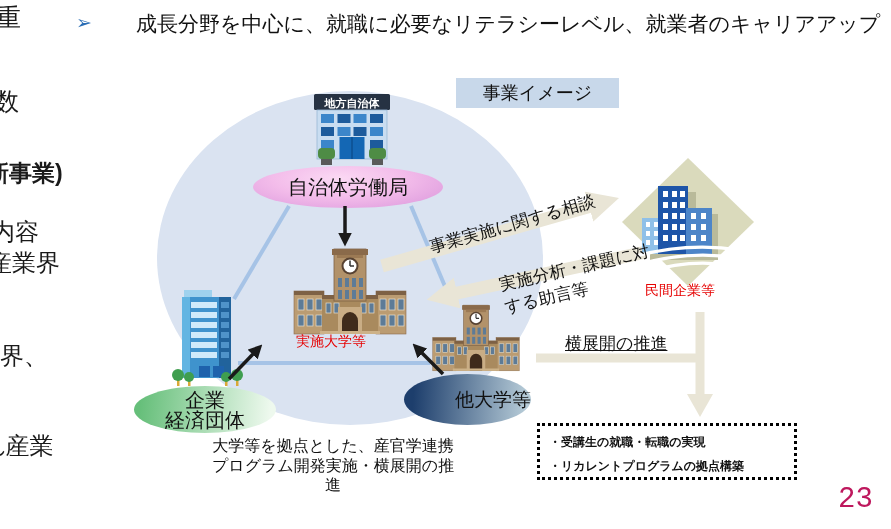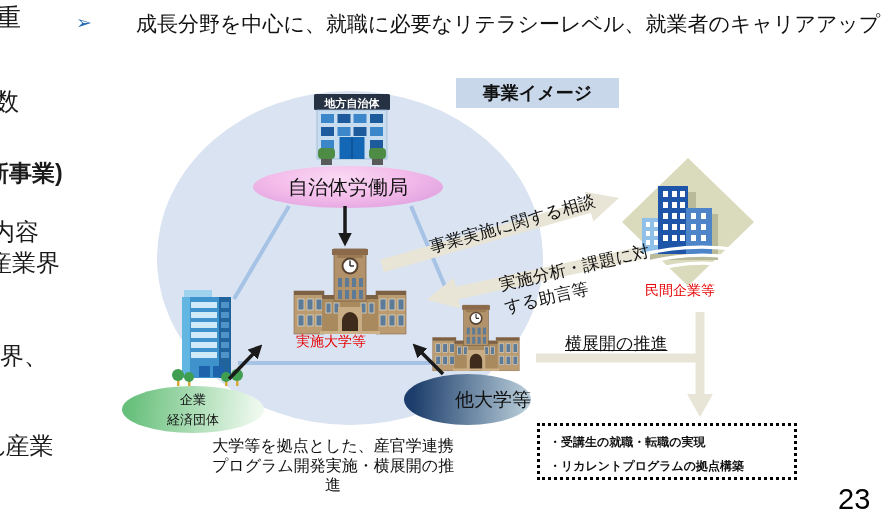--- a/index.html
+++ b/index.html
@@ -15,48 +15,48 @@
   .f3{top:158px;left:-14px;font-size:23px;font-weight:bold;}
   .f4{top:216px;left:-9px;}
   .f5{top:247px;left:-12px;}
   .f6{top:340px;left:0px;}
   .f7{top:430px;left:-19px;}
   
   .bullet-marker{position:absolute;left:76px;top:11px;font-size:19px;color:#2a6db5;}
   .bullet-text{position:absolute;left:136px;top:7px;font-size:21px;line-height:34px;color:#111;white-space:nowrap;}
   
   .header-box{position:absolute;left:456px;top:78px;width:163px;height:30px;background:#c8d8ea;
-    display:flex;align-items:center;justify-content:center;font-weight:bold;font-size:18px;color:#111;}
+    display:flex;align-items:center;justify-content:center;font-weight:normal;font-size:18px;color:#111;}
   
   .layer{position:absolute;left:0;top:0;width:891px;height:529px;pointer-events:none;}
   
   .ellipse-label{position:absolute;border-radius:50%;display:flex;flex-direction:column;
     align-items:center;justify-content:center;text-align:center;color:#111;}
   .labor{left:253px;top:166px;width:190px;height:42px;font-size:20px;
     background:radial-gradient(ellipse at 45% 30%, #fbdaf4 0%, #f3bcea 45%, #d995db 100%);}
-  .corp{left:122px;top:386px;width:142px;height:47px;font-size:13px;line-height:20px;
+  .corp{left:134px;top:386px;width:142px;height:47px;font-size:20px;line-height:20px;
     background:linear-gradient(95deg,#66bf7a 5%,#eef9ee 95%);}
   .otheru{left:404px;top:374px;width:127px;height:51px;font-size:19px;
     background:linear-gradient(93deg,#1d3e6c 8%,#b7ccd8 96%);align-items:flex-end;}
   
   .red-label{position:absolute;color:#e60000;font-size:14px;text-align:left;white-space:nowrap;}
   .lbl-main-u{left:296px;top:333px;width:100px;}
   .lbl-company{left:645px;top:282px;width:96px;}
   
   .arrow-label{position:absolute;font-size:17px;color:#111;white-space:nowrap;}
   .consult{left:430px;top:236px;transform:rotate(-16deg);transform-origin:left center;}
   .advice{left:497px;top:274px;line-height:23px;transform:rotate(-13deg);transform-origin:left top;}
   .expansion{left:565px;top:332px;text-decoration:underline;}
   
   .caption{position:absolute;left:208px;top:436px;width:250px;text-align:center;
     font-size:16px;line-height:19.5px;color:#111;}
   .outcome{position:absolute;left:537px;top:423px;width:260px;height:57px;box-sizing:border-box;
     border:3px dotted #000;background:#fff;padding:4px 6px 0 9px;font-weight:bold;
     font-size:12px;line-height:24px;color:#111;}
-  .pagenum{position:absolute;left:838px;top:483px;font-size:29px;color:#000000;}
+  .pagenum{position:absolute;left:838px;top:483px;font-size:29px;color:#be185d;font-family:Liberation Mono, monospace;}
 </style>
 </head>
 <body>
 
 <div class="slide">
 
   <div class="frag f1">重</div>
   <div class="frag f2">数</div>
   <div class="frag f3">新事業)</div>
   <div class="frag f4">内容</div>

